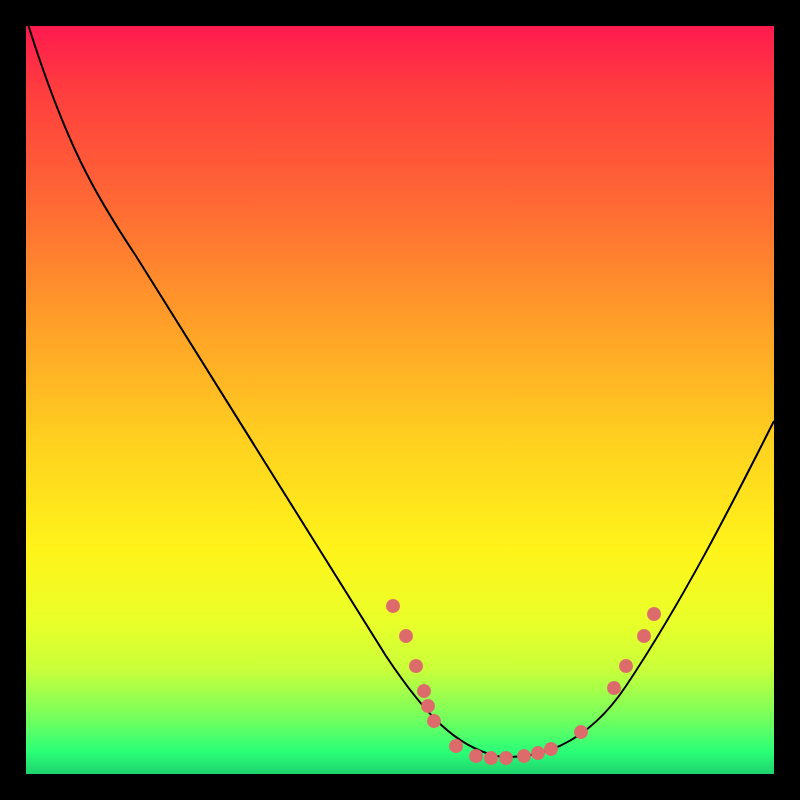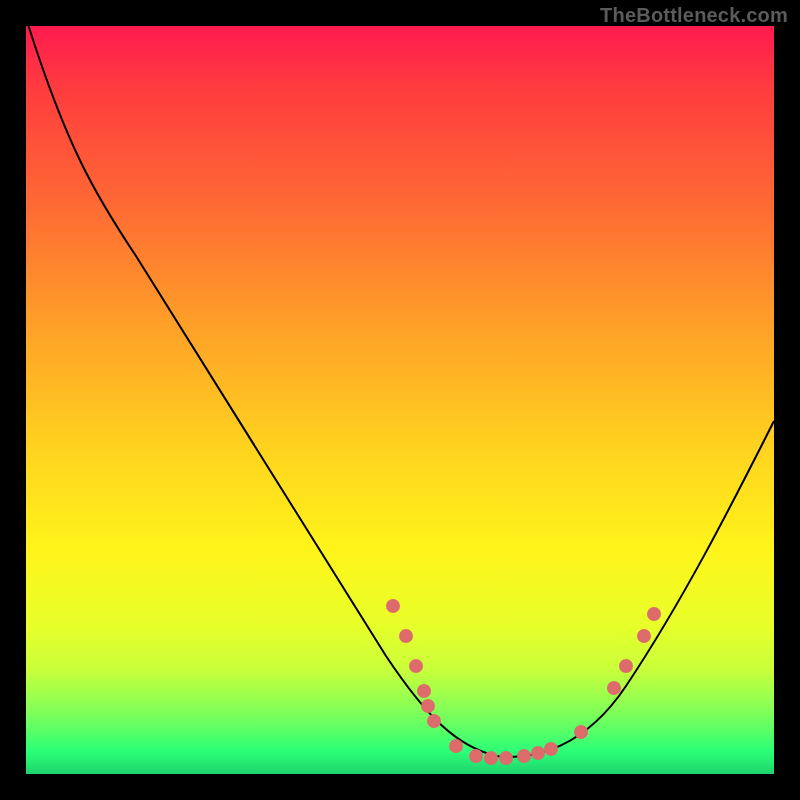--- a/index.html
+++ b/index.html
@@ -62,21 +62,20 @@
   }
   .dot {
     fill: #dd6b6b;
     stroke: none;
   }
 </style>
 </head>
 <body>
 
 <div class="stage">
-  <div class="watermark">TheBottleneck.com</div>
   <div class="plot">
     <svg class="curve" viewBox="0 0 748 748" preserveAspectRatio="none">
       <path d="M 0 -8 C 40 120, 70 170, 110 230 C 180 340, 260 470, 360 630 C 400 690, 430 720, 470 730 C 510 735, 560 720, 600 660 C 660 570, 710 470, 748 395"></path>
       <g id="points-group">
           <circle cx="367" cy="580" r="7" class="dot"></circle>
           <circle cx="380" cy="610" r="7" class="dot"></circle>
           <circle cx="390" cy="640" r="7" class="dot"></circle>
           <circle cx="398" cy="665" r="7" class="dot"></circle>
           <circle cx="402" cy="680" r="7" class="dot"></circle>
           <circle cx="408" cy="695" r="7" class="dot"></circle>

